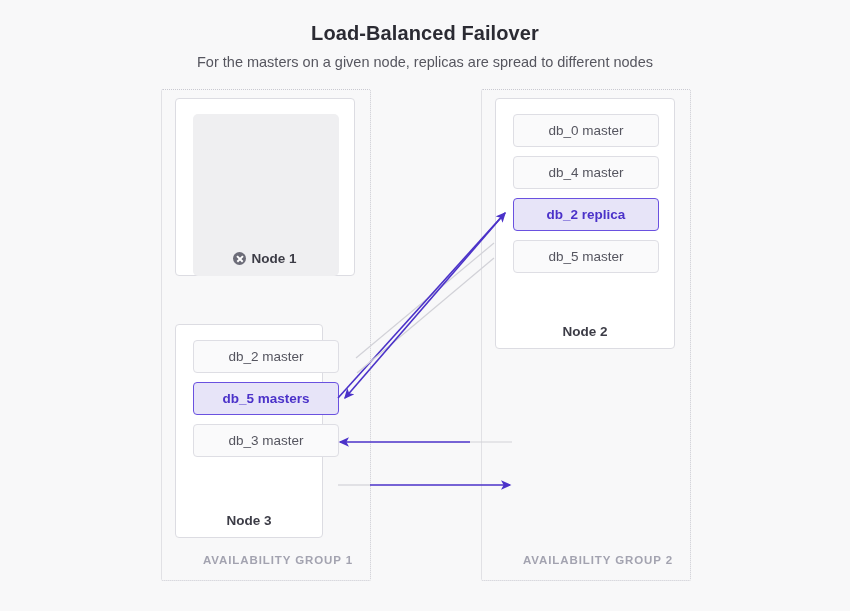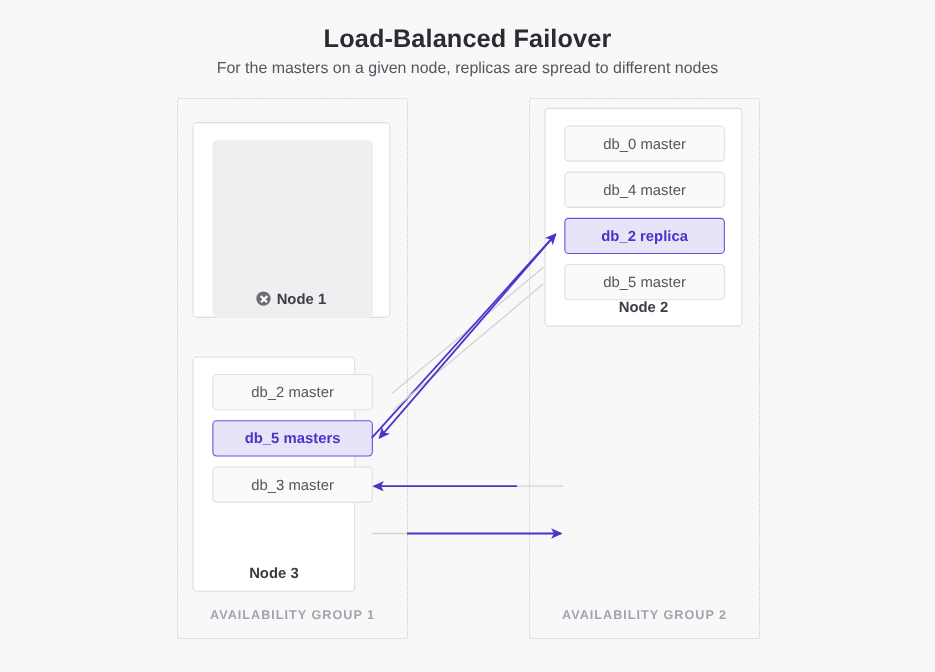--- a/index.html
+++ b/index.html
@@ -21,21 +21,21 @@
     width: 850px;
     height: 611px;
   }
 
   
   .title {
     position: absolute;
     left: 0; top: 22px;
     width: 850px;
     text-align: center;
-    font-size: 23px;
+    font-size: 20px;
     font-weight: bold;
     color: #2b2b33;
     letter-spacing: 0.1px;
   }
   .subtitle {
     position: absolute;
     left: 0; top: 54px;
     width: 850px;
     text-align: center;
     font-size: 14.5px;
@@ -48,39 +48,39 @@
     border: 1px dotted #c9c9d1;
     border-radius: 2px;
     background: transparent;
   }
   #ag1 { left: 161px; top: 89px; width: 208px; height: 490px; }
   #ag2 { left: 481px; top: 89px; width: 208px; height: 490px; }
 
   .ag-label {
     position: absolute;
     bottom: 14px;
-    left: 0;
+    left: 12px;
     width: 100%;
     text-align: center;
     font-size: 11.5px;
     font-weight: bold;
     letter-spacing: 0.9px;
     color: #a3a3b0;
   }
 
   
   .node {
     position: absolute;
     background: #ffffff;
     border: 1px solid #dcdce2;
     border-radius: 4px;
     box-sizing: border-box;
   }
-  #node1 { left: 175px; top: 111px; width: 180px; height: 178px; }
-  #node2 { left: 495px; top: 98px; width: 180px; height: 199px; }
+  #node1 { left: 175px; top: 98px; width: 180px; height: 178px; }
+  #node2 { left: 495px; top: 98px; width: 180px; height: 251px; }
   #node3 { left: 175px; top: 324px; width: 148px; height: 214px; }
   #node4 { left: 495px; top: 324px; width: 180px; height: 214px; }
 
   .node-label {
     position: absolute;
     left: 0;
     bottom: 10px;
     width: 100%;
     text-align: center;
     font-size: 13.5px;

